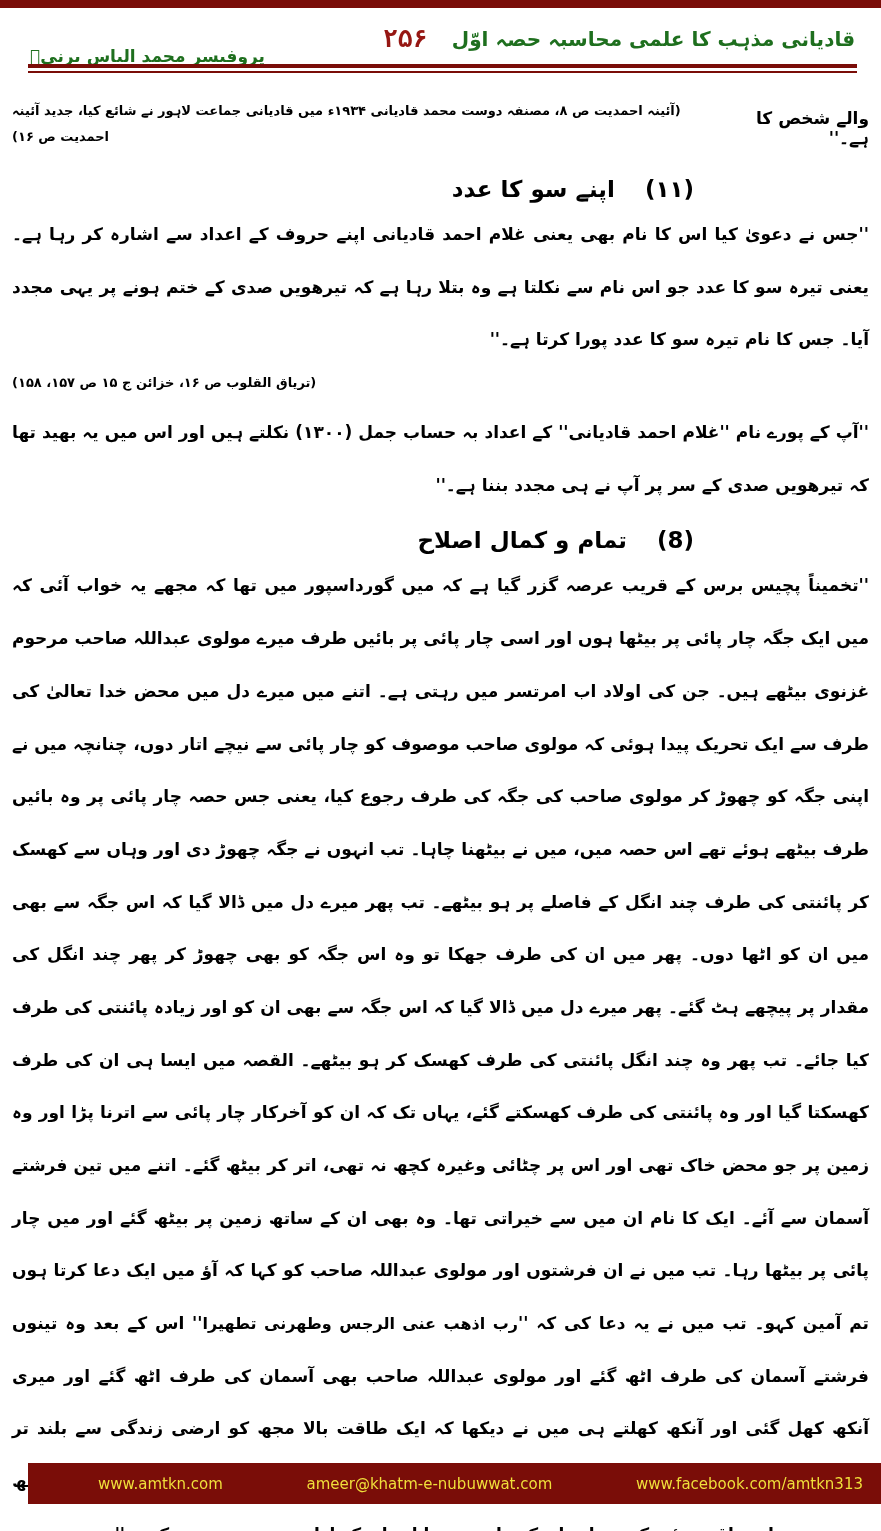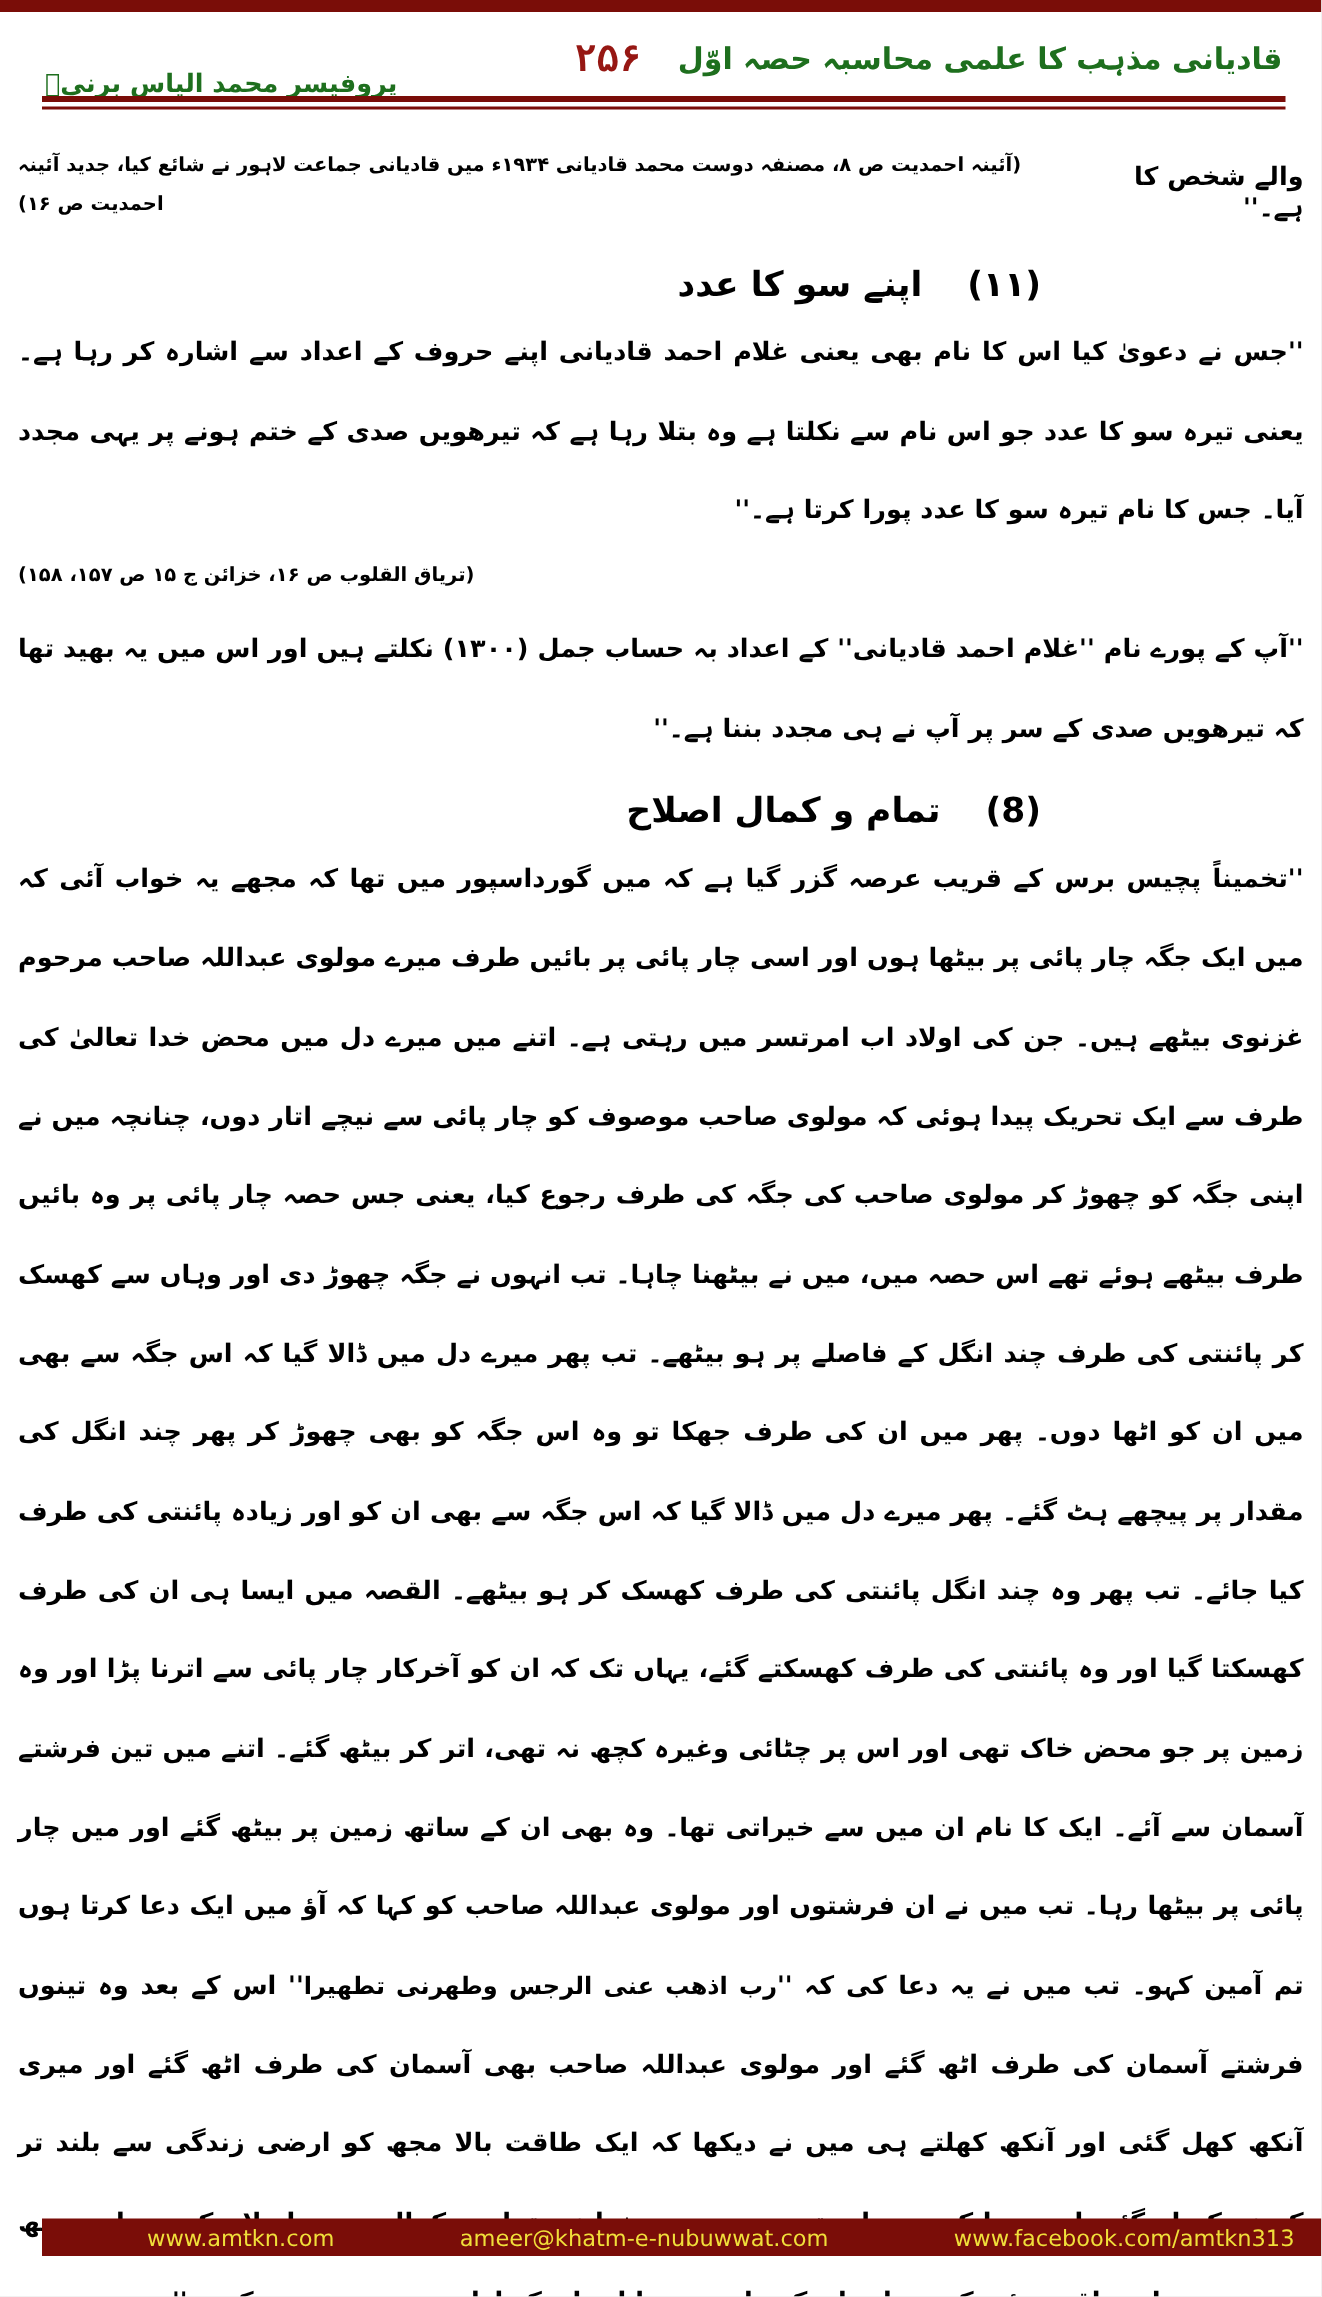--- a/index.html
+++ b/index.html
@@ -20,21 +20,21 @@
     border-top:4px solid var(--maroon,#7a0d08);border-bottom:2px solid var(--maroon,#7a0d08);}
   .content{position:absolute;top:92px;right:12px;left:12px;direction:rtl;}
   .intro-row{display:flex;justify-content:space-between;align-items:center;margin:4px 0 10px;}
   .intro-end{font-size:17px;font-weight:bold;}
   .cite{font-size:13px;font-weight:bold;text-align:left;line-height:2;margin:2px 0 10px;}
   .sec-heading{text-align:right;padding-left:0;padding-right:175px;font-size:23px;font-weight:bold;margin:16px 0 6px;}
   .sec-num{margin-left:30px;}
   .para{font-size:17px;font-weight:bold;line-height:3.1;text-align:justify;margin:4px 0;}
   .arabic{font-size:16px;font-weight:bold;}
   .footer-bar{
-    position:absolute;left:28px;right:0;bottom:27px;height:25px;background:var(--maroon,#7a0d08);
+    position:absolute;left:28px;right:0;bottom:27px;height:41px;background:var(--maroon,#7a0d08);
     direction:ltr;display:flex;justify-content:space-between;align-items:center;padding:0 18px 0 70px;
   }
   .footer-link{color:var(--footer_yellow,#f0df3a);font-size:15px;text-decoration:none;white-space:nowrap;}
 </style>
 </head>
 <body>
 
 <div class="page">
 
   <div class="top-bar"></div>

